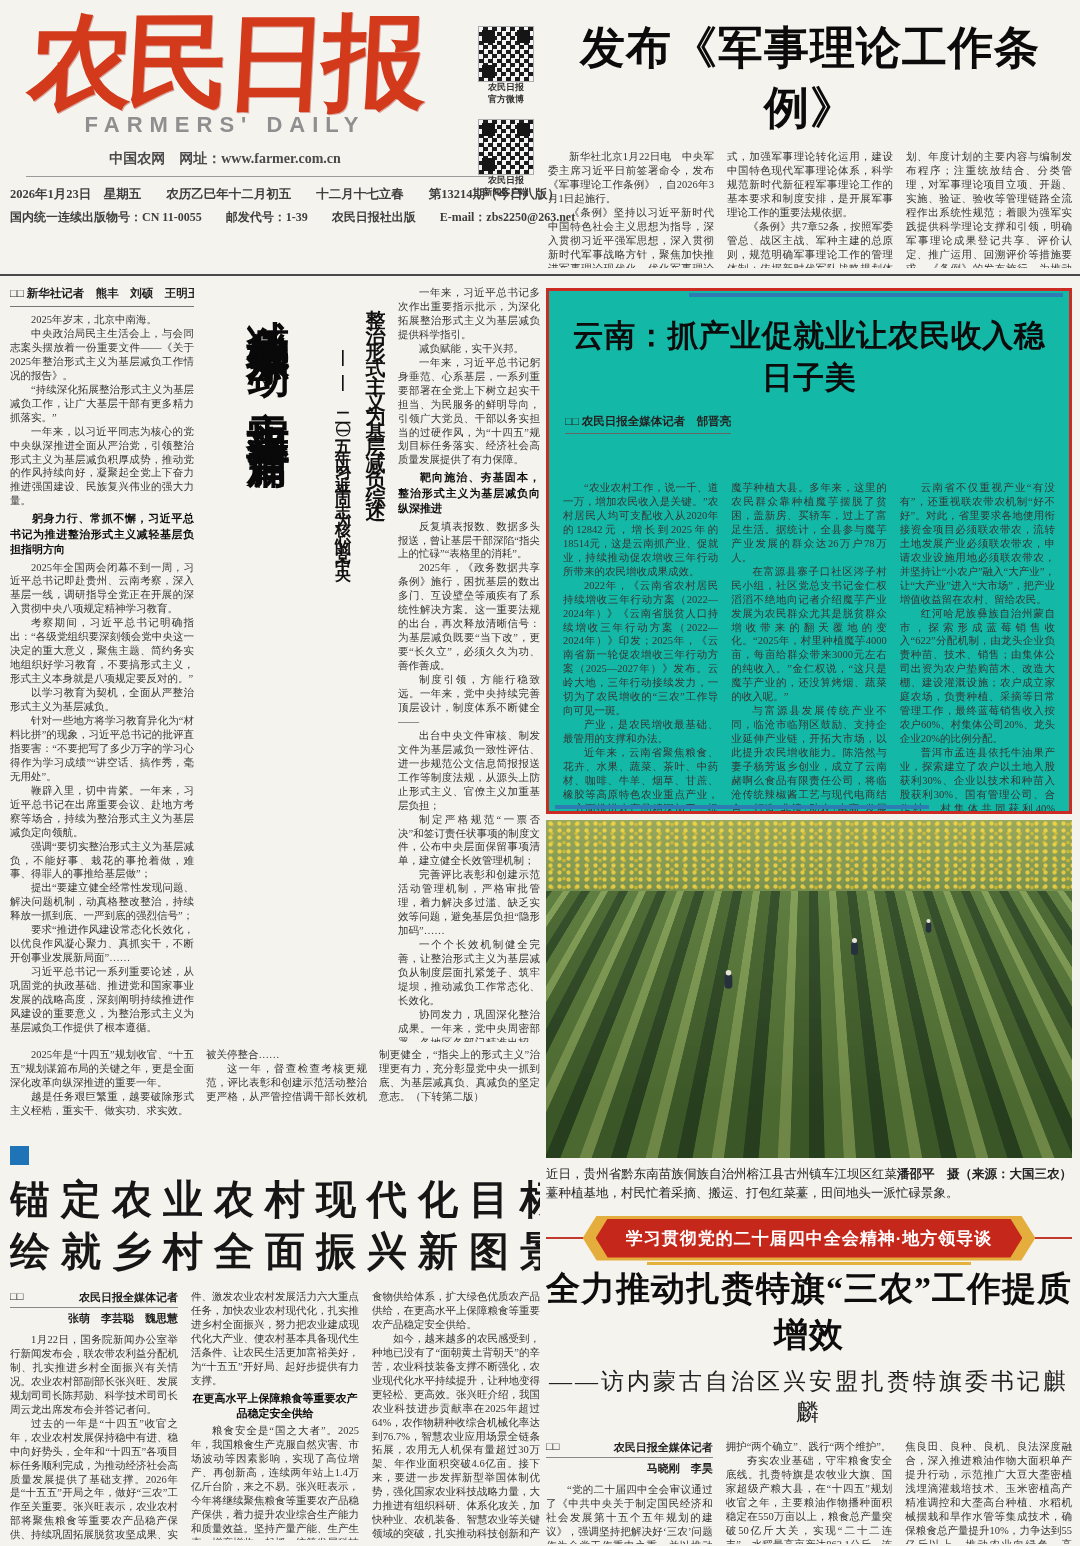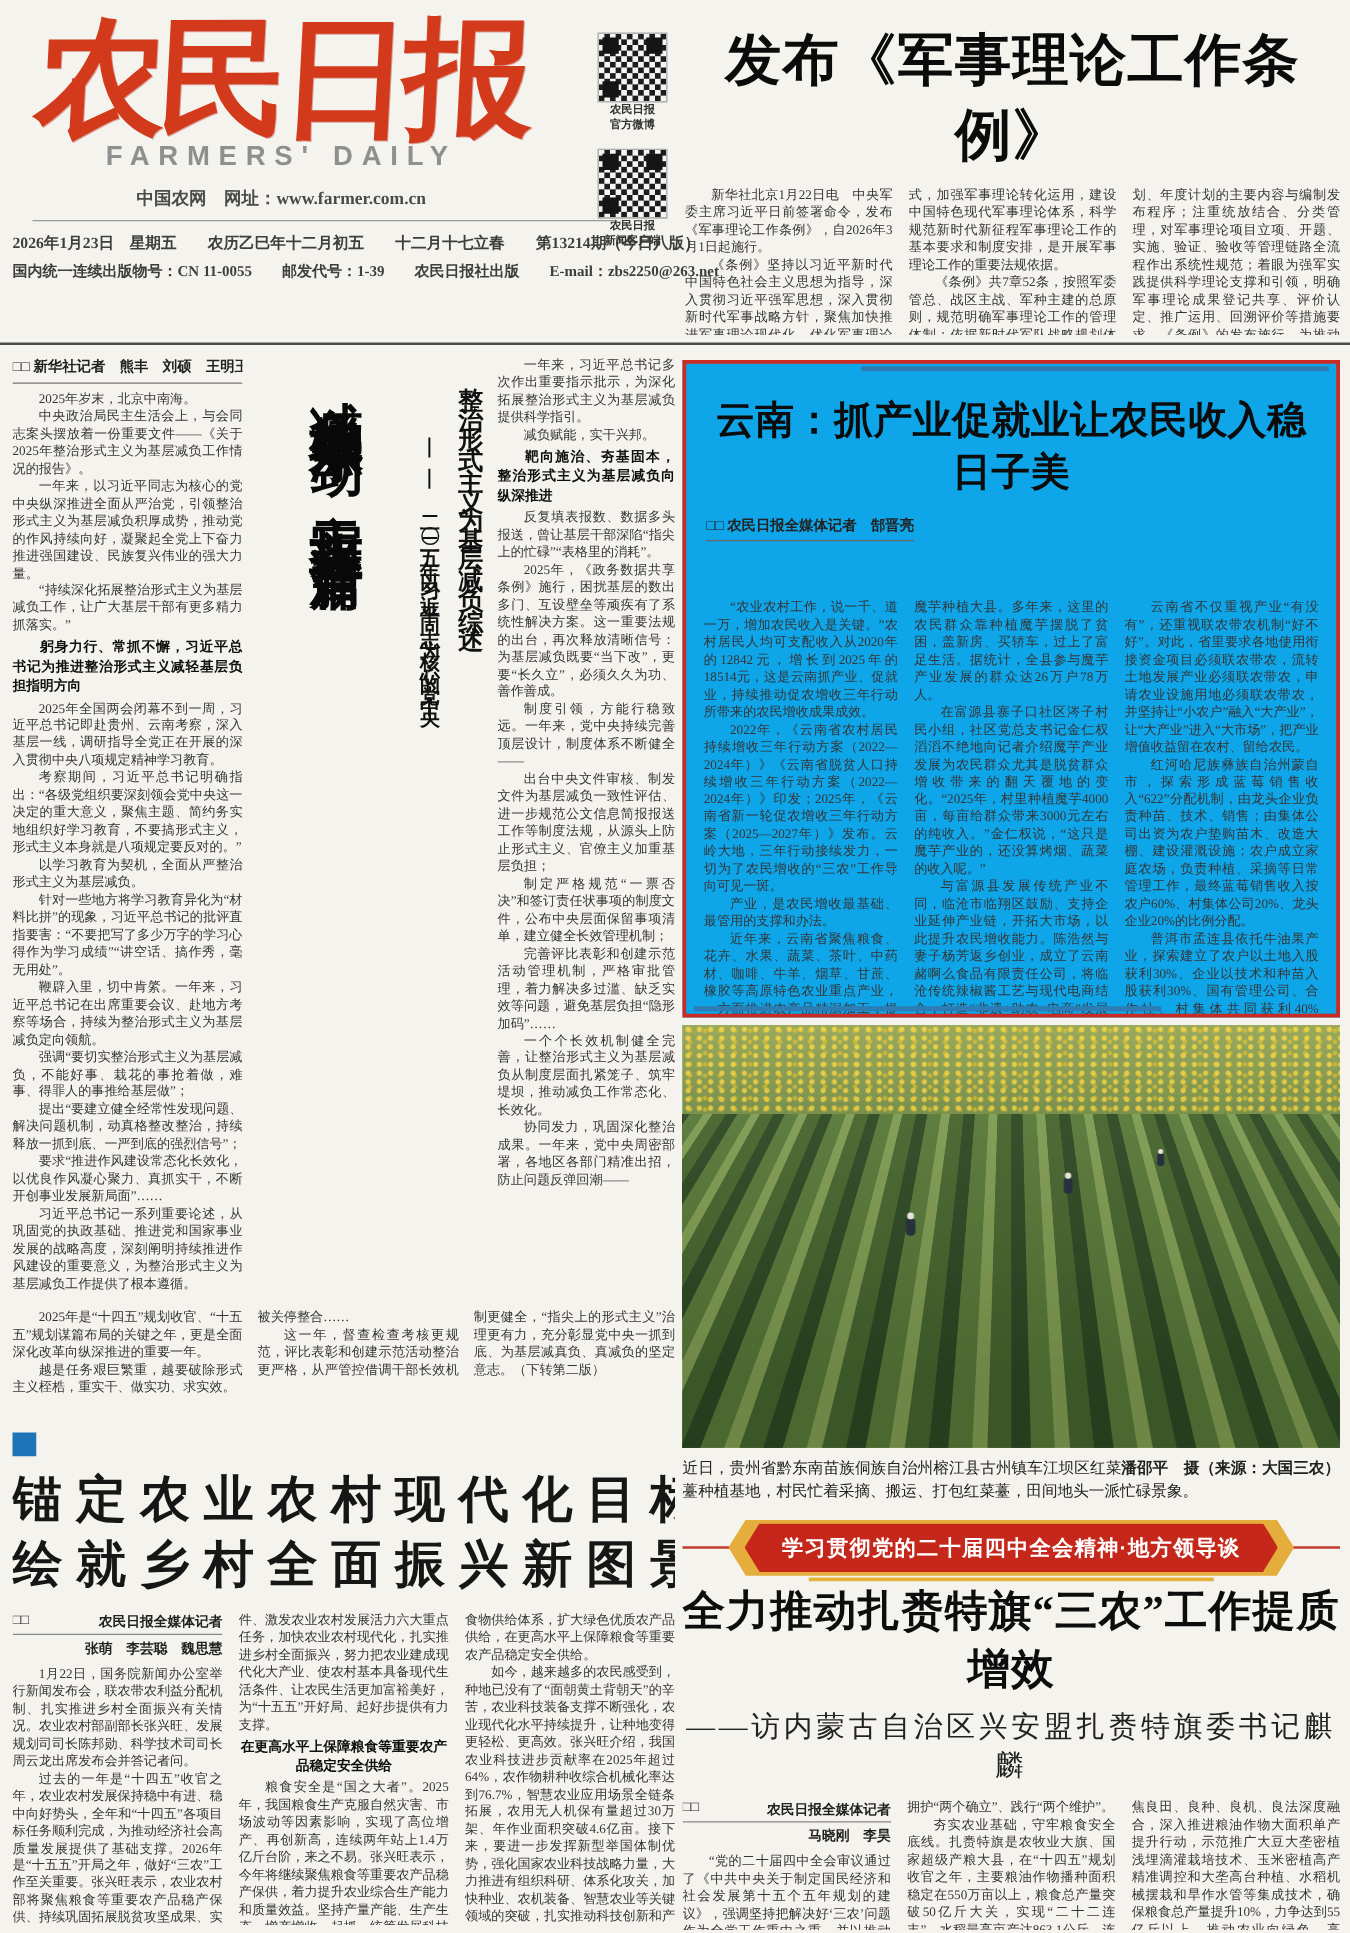--- a/index.html
+++ b/index.html
@@ -69,21 +69,21 @@
     letter-spacing:16px; color:#111; }
   .xh-vsub2 { font-family:"Liberation Sans",sans-serif; font-weight:bold; font-size:16px;
     letter-spacing:9px; color:#111; padding-top:56px; margin-right:10px; }
   .xh-col4 { flex:1; overflow:hidden; }
   .xh-row2 { display:flex; gap:12px; height:84px; margin-top:6px; overflow:hidden; }
   .xh-row2 .c1 { width:184px; overflow:hidden; }
   .xh-row2 .c2 { flex:1; column-count:2; column-gap:12px; overflow:hidden; }
 
   
   .yunnan { left:546px; top:288px; width:526px; height:526px;
-    border:3px solid #cb2b22; background:#0ea5e9; padding:10px 14px 8px; overflow:hidden; position:absolute; }
+    border:3px solid #cb2b22; background:#14b8a6; padding:10px 14px 8px; overflow:hidden; position:absolute; }
   .yunnan::before { content:""; position:absolute; top:2px; right:6px; width:72%; height:4px; background:#2d7cb4; }
   .yunnan::after  { content:""; position:absolute; bottom:2px; left:6px; width:72%; height:4px; background:#2d7cb4; }
   .yn-headline { font-family:"Liberation Sans",sans-serif; font-weight:900; font-size:31px;
     letter-spacing:0.5px; text-align:center; color:#0c0c0c; margin:14px 0 12px; }
   .yn-byline { display:inline-block; font-size:11.5px; font-weight:bold; color:#222;
     border-bottom:1px solid #666; padding-bottom:4px; margin:0 0 8px 2px; }
   .yn-cols { height:396px;margin-top:39px; }
 
   
   .photo-block { left:546px; top:820px; width:526px; }
@@ -183,41 +183,42 @@
     </div>
   </div>
 </div>
 
 <div class="abs xinhua">
   <div class="xh-row1">
     <div class="xh-col1">
       <div class="xh-byline">□□ 新华社记者　熊丰　刘硕　王明玉</div>
       <p class="b">2025年岁末，北京中南海。</p>
       <p class="b">中央政治局民主生活会上，与会同志案头摆放着一份重要文件——《关于2025年整治形式主义为基层减负工作情况的报告》。</p>
+      <p class="b">“持续深化拓展整治形式主义为基层减负工作，让广大基层干部有更多精力抓落实。”</p>
       <p class="b">一年来，以习近平同志为核心的党中央纵深推进全面从严治党，引领整治形式主义为基层减负积厚成势，推动党的作风持续向好，凝聚起全党上下奋力推进强国建设、民族复兴伟业的强大力量。</p>
-      <p class="b">“持续深化拓展整治形式主义为基层减负工作，让广大基层干部有更多精力抓落实。”</p>
       <p class="sub">躬身力行、常抓不懈，习近平总书记为推进整治形式主义减轻基层负担指明方向</p>
       <p class="b">2025年全国两会闭幕不到一周，习近平总书记即赴贵州、云南考察，深入基层一线，调研指导全党正在开展的深入贯彻中央八项规定精神学习教育。</p>
       <p class="b">考察期间，习近平总书记明确指出：“各级党组织要深刻领会党中央这一决定的重大意义，聚焦主题、简约务实地组织好学习教育，不要搞形式主义，形式主义本身就是八项规定要反对的。”</p>
       <p class="b">以学习教育为契机，全面从严整治形式主义为基层减负。</p>
       <p class="b">针对一些地方将学习教育异化为“材料比拼”的现象，习近平总书记的批评直指要害：“不要把写了多少万字的学习心得作为学习成绩”“讲空话、搞作秀，毫无用处”。</p>
       <p class="b">鞭辟入里，切中肯綮。一年来，习近平总书记在出席重要会议、赴地方考察等场合，持续为整治形式主义为基层减负定向领航。</p>
       <p class="b">强调“要切实整治形式主义为基层减负，不能好事、栽花的事抢着做，难事、得罪人的事推给基层做”；</p>
       <p class="b">提出“要建立健全经常性发现问题、解决问题机制，动真格整改整治，持续释放一抓到底、一严到底的强烈信号”；</p>
       <p class="b">要求“推进作风建设常态化长效化，以优良作风凝心聚力、真抓实干，不断开创事业发展新局面”……</p>
       <p class="b">习近平总书记一系列重要论述，从巩固党的执政基础、推进党和国家事业发展的战略高度，深刻阐明持续推进作风建设的重要意义，为整治形式主义为基层减负工作提供了根本遵循。</p>
     </div>
     <div class="xh-vhead">减负增效添干劲　实干担当谱新篇</div>
     <div class="xh-vsub">
       <div class="xh-vsub1">整治形式主义为基层减负综述</div>
       <div class="xh-vsub2">——二〇二五年以习近平同志为核心的党中央</div>
     </div>
     <div class="xh-col4">
       <p class="b">一年来，习近平总书记多次作出重要指示批示，为深化拓展整治形式主义为基层减负提供科学指引。</p>
       <p class="b">减负赋能，实干兴邦。</p>
+      <p class="b">一年来，习近平总书记躬身垂范、心系基层，一系列重要部署在全党上下树立起实干担当、为民服务的鲜明导向，引领广大党员、干部以务实担当的过硬作风，为“十四五”规划目标任务落实、经济社会高质量发展提供了有力保障。</p>
       <p class="sub">靶向施治、夯基固本，整治形式主义为基层减负向纵深推进</p>
       <p class="b">反复填表报数、数据多头报送，曾让基层干部深陷“指尖上的忙碌”“表格里的消耗”。</p>
       <p class="b">2025年，《政务数据共享条例》施行，困扰基层的数出多门、互设壁垒等顽疾有了系统性解决方案。这一重要法规的出台，再次释放清晰信号：为基层减负既要“当下改”，更要“长久立”，必须久久为功、善作善成。</p>
       <p class="b">制度引领，方能行稳致远。一年来，党中央持续完善顶层设计，制度体系不断健全——</p>
       <p class="b">出台中央文件审核、制发文件为基层减负一致性评估、进一步规范公文信息简报报送工作等制度法规，从源头上防止形式主义、官僚主义加重基层负担；</p>
       <p class="b">制定严格规范“一票否决”和签订责任状事项的制度文件，公布中央层面保留事项清单，建立健全长效管理机制；</p>
       <p class="b">完善评比表彰和创建示范活动管理机制，严格审批管理，着力解决多过滥、缺乏实效等问题，避免基层负担“隐形加码”……</p>
       <p class="b">一个个长效机制健全完善，让整治形式主义为基层减负从制度层面扎紧笼子、筑牢堤坝，推动减负工作常态化、长效化。</p>
       <p class="b">协同发力，巩固深化整治成果。一年来，党中央周密部署，各地区各部门精准出招，防止问题反弹回潮——</p>
 

